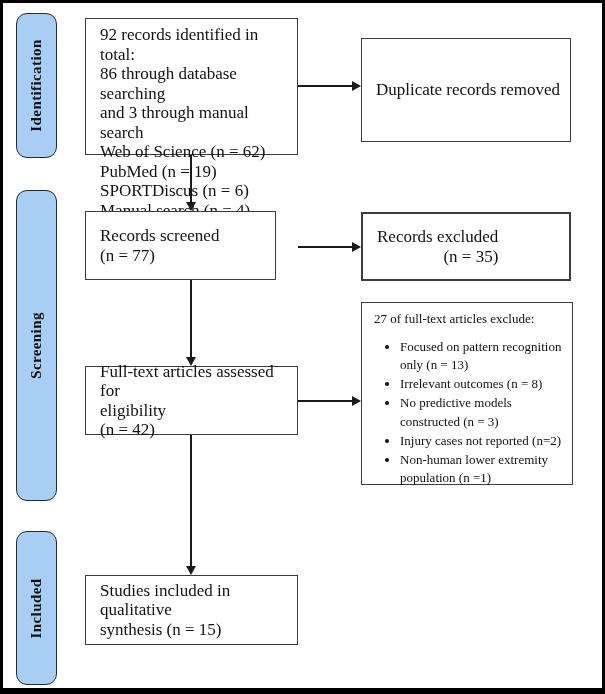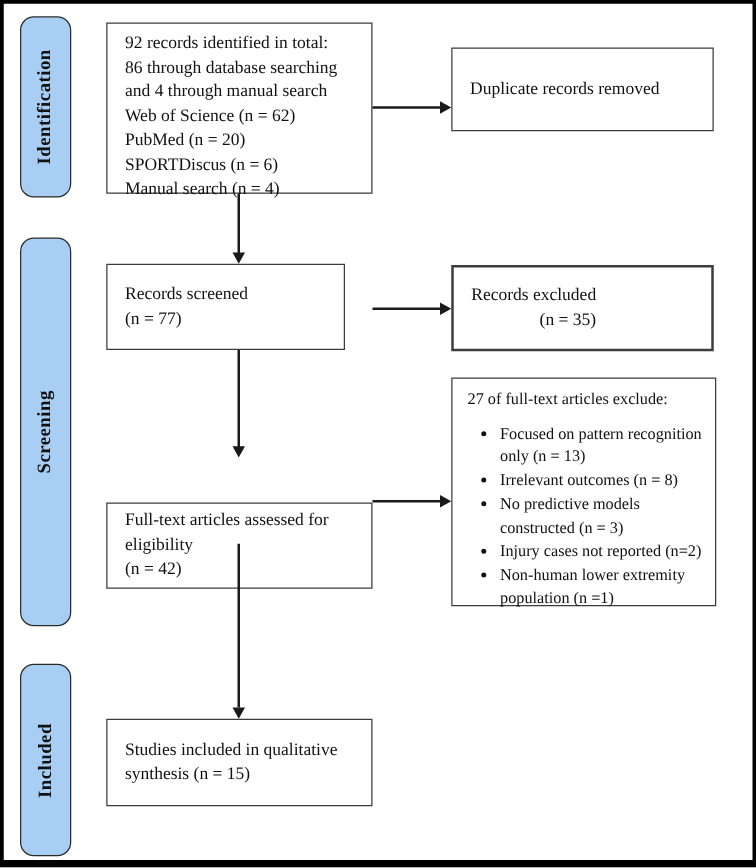--- a/index.html
+++ b/index.html
@@ -35,21 +35,21 @@
     white-space:nowrap;
     font-weight:bold;
     font-size:15px;
     letter-spacing:.4px;
   }
   .fbox{
     position:absolute;
     box-sizing:border-box;
     background:var(--background);
     border:1px solid var(--box-border);
-    font-size:14px;
+    font-size:17px;
     line-height:19.5px;
   }
   .fbox.pad{padding:6px 6px 0 14px;}
   .fbox.center{display:flex;align-items:center;padding-left:14px;padding-right:6px;}
   .fbox.thick{border-width:2px;text-align:right;}
   .vline{position:absolute;width:1.5px;background:var(--arrow);}
   .hline{position:absolute;height:1.5px;background:var(--arrow);}
   .arr-down{
     position:absolute;width:0;height:0;
     border-left:5px solid transparent;border-right:5px solid transparent;
@@ -75,48 +75,48 @@
   <div class="stage" style="left:13px;top:187px;width:41px;height:311px;">
     <span>Screening</span>
   </div>
   <div class="stage" style="left:13px;top:528px;width:41px;height:154px;">
     <span>Included</span>
   </div>
 
   <div class="fbox pad" style="left:82px;top:15px;width:213px;height:137px;">
     <div>92 records identified in total:</div>
     <div>86 through database searching</div>
-    <div>and 4 through manual search</div>
+    <div>and 3 through manual search</div>
     <div>Web of Science (n = 62)</div>
-    <div>PubMed (n = 20)</div>
+    <div>PubMed (n = 19)</div>
     <div>SPORTDiscus (n = 6)</div>
     <div>Manual search (n = 4)</div>
   </div>
 
-  <div class="fbox center" style="left:358px;top:35px;width:210px;height:67px;">
+  <div class="fbox center" style="left:358px;top:35px;width:210px;height:104px;">
     <div>
       <div>Duplicate records removed</div>
     </div>
   </div>
 
   <div class="fbox center" style="left:82px;top:208px;width:191px;height:69px;">
     <div>
       <div>Records screened</div>
       <div>(n = 77)</div>
     </div>
   </div>
 
   <div class="fbox center thick" style="left:358px;top:209px;width:210px;height:69px;">
     <div>
       <div>Records excluded</div>
       <div>(n = 35)</div>
     </div>
   </div>
 
-  <div class="fbox center" style="left:82px;top:363px;width:213px;height:69px;margin-top:36px;">
+  <div class="fbox center" style="left:82px;top:363px;width:213px;height:69px;">
     <div>
       <div>Full-text articles assessed for</div>
       <div>eligibility</div>
       <div>(n = 42)</div>
     </div>
   </div>
 
   <div class="fbox excl" style="left:358px;top:299px;width:212px;height:183px;">
     <div>27 of full-text articles exclude:</div>
     <ul>

